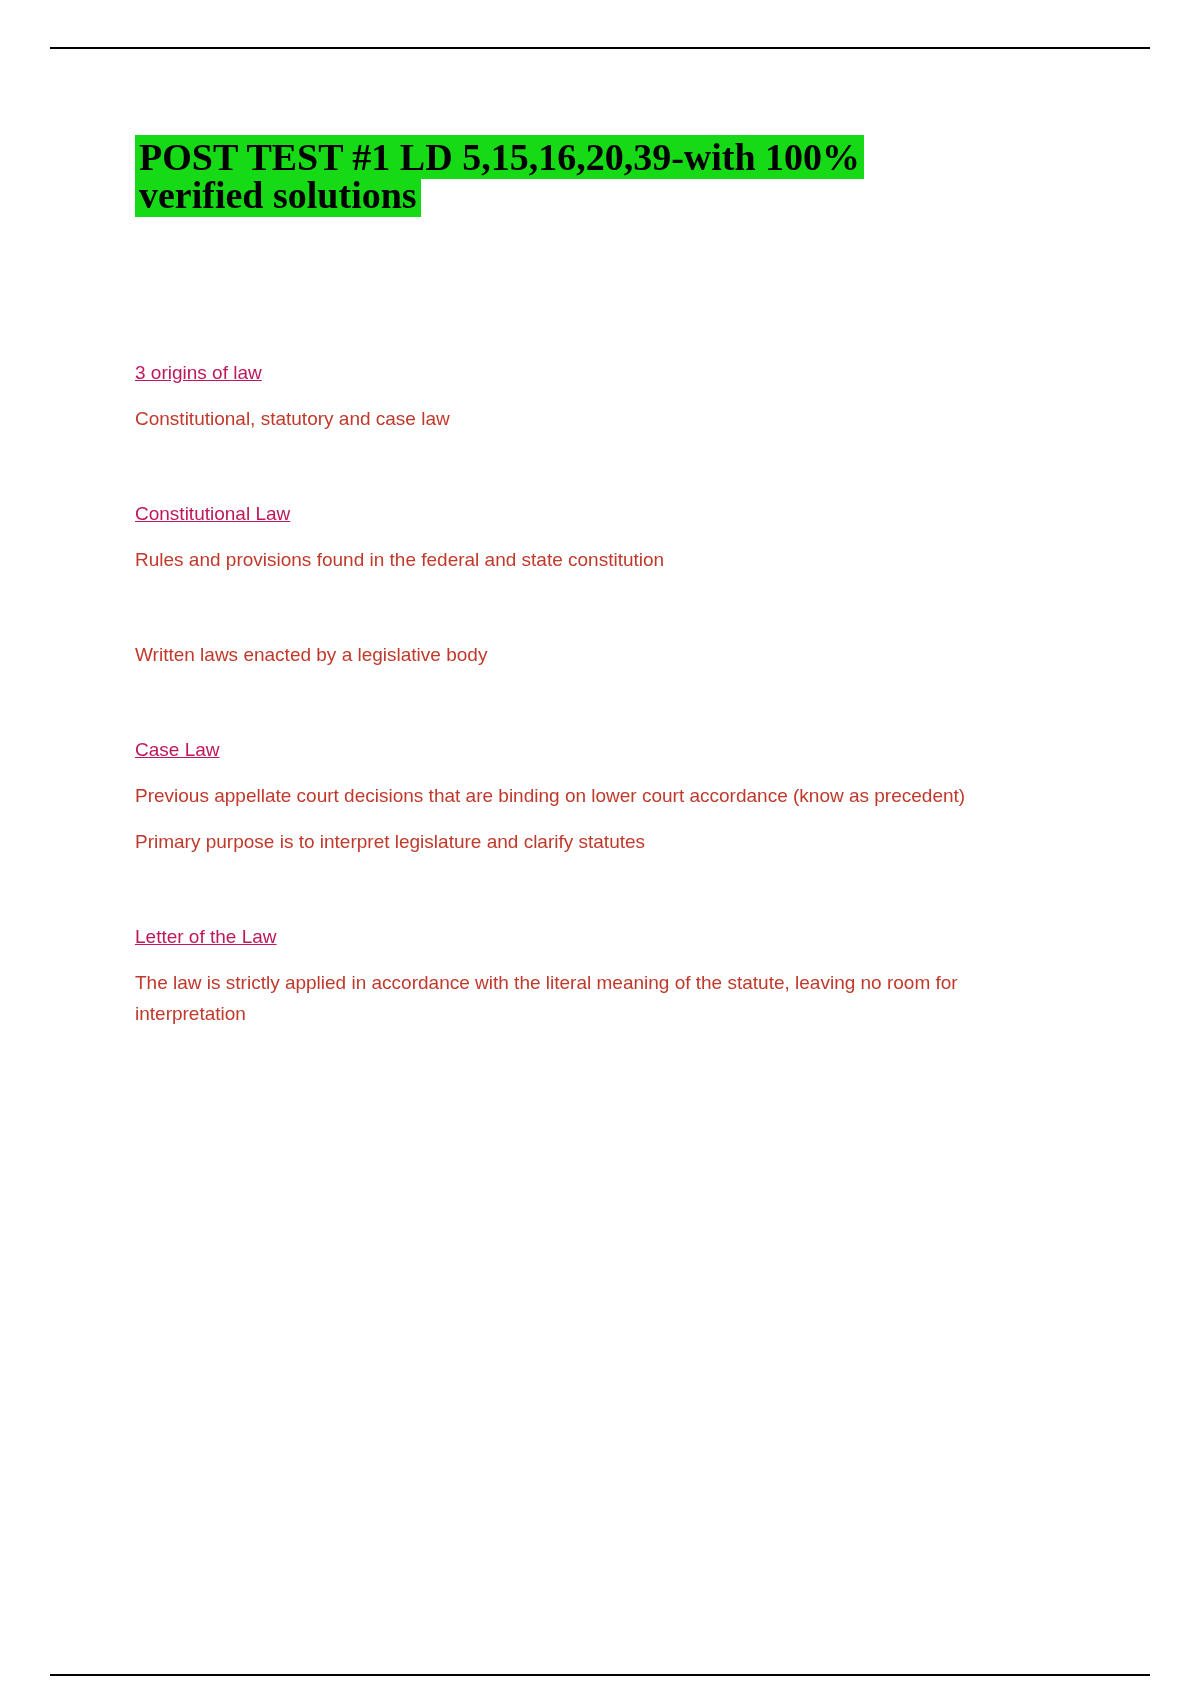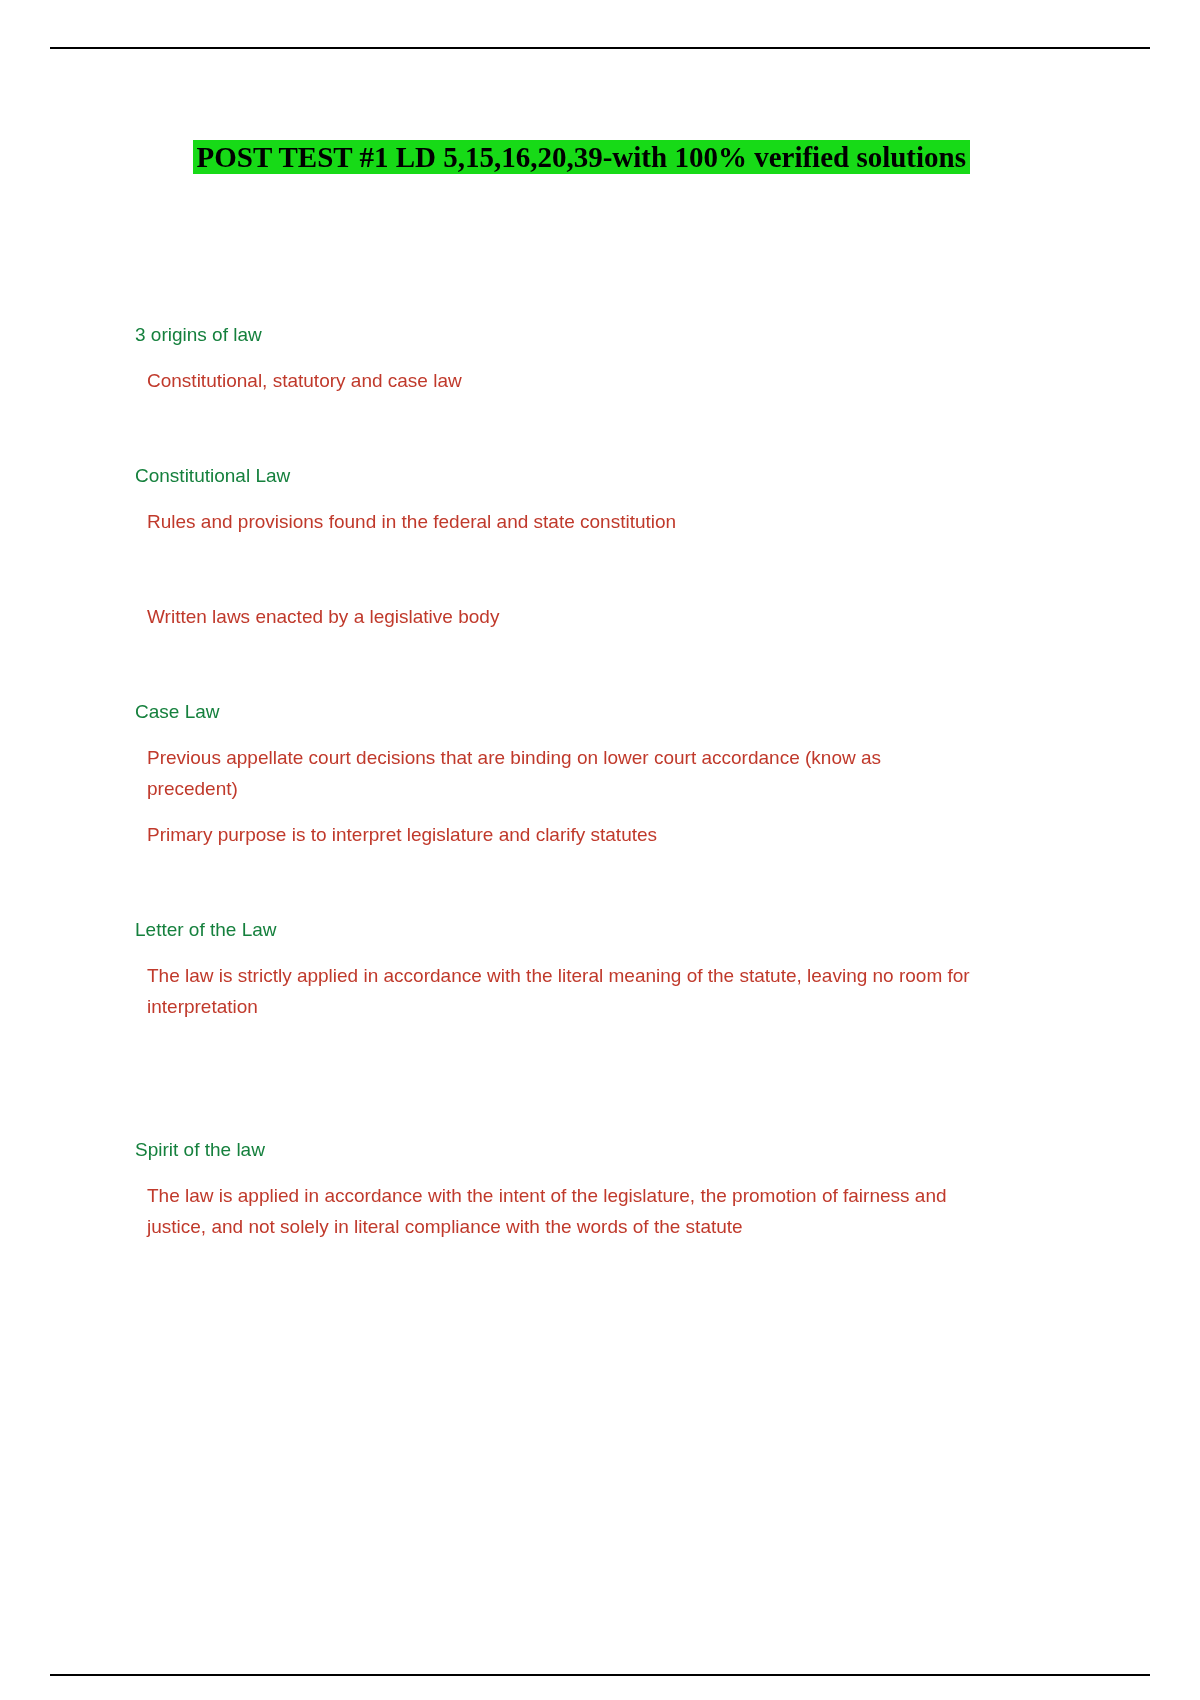--- a/index.html
+++ b/index.html
@@ -29,48 +29,49 @@
     position: absolute;
     top: 0;
     left: 135px;
     width: 835px;
     padding-top: 138px;
   }
 
   .doc-title {
     font-family: "Liberation Serif", serif;
     font-weight: bold;
-    font-size: 29px;
+    font-size: 38px;
     line-height: 38px;
     color: #000000;
-    text-align: right;
+    text-align: left;
     margin: 0 0 143px 0;
   }
   .doc-title .hl {
     background: var(--highlight, #17da17);
     padding: 1px 4px;
     box-decoration-break: clone;
     -webkit-box-decoration-break: clone;
   }
 
   .qa-item { margin: 0 0 64px 0; }
   .qa-item.extra-gap { margin-bottom: 112px; }
   .qa-item:last-child { margin-bottom: 0; }
 
   .question {
     font-size: 19px;
     line-height: 31px;
-    color: #15803d;
+    color: #be185d;
     margin: 0 0 15px 0;
+    text-decoration: underline;
   }
   .answer p {
     font-size: 19px;
     line-height: 31px;
     color: var(--answer-color, #c0392b);
-    margin: 0 0 15px 12px;
+    margin: 0 0 15px 0;
   }
   .answer p:last-child { margin-bottom: 0; }
 </style>
 </head>
 <body>
 
 <div class="page">
   <div class="rule top"></div>
 
   <div class="content">
@@ -105,24 +106,18 @@
       </div>
     </div>
 
     <div class="qa-item extra-gap">
       <div class="question">Letter of the Law</div>
       <div class="answer">
         <p>The law is strictly applied in accordance with the literal meaning of the statute, leaving no room for interpretation</p>
       </div>
     </div>
 
-    <div class="qa-item">
-      <div class="question">Spirit of the law</div>
-      <div class="answer">
-        <p>The law is applied in accordance with the intent of the legislature, the promotion of fairness and justice, and not solely in literal compliance with the words of the statute</p>
-      </div>
-    </div>
 
 
   </div>
 
   <div class="rule bottom"></div>
 </div>
 
 </body></html>

